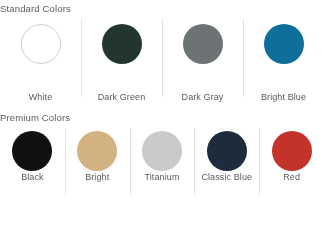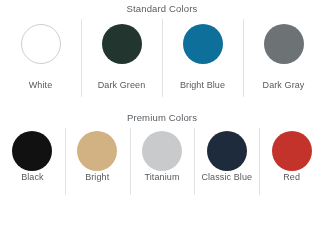--- a/index.html
+++ b/index.html
@@ -21,21 +21,20 @@
   }
   .section {
     position: absolute;
     left: 0;
     width: 324px;
   }
   .section-standard { top: 0; height: 97px; }
   .section-premium  { top: 109px; height: 95px; }
 
   .section-title {
-    text-align: center;
     font-size: 9.5px;
     color: #585c60;
     letter-spacing: 0.15px;
     line-height: 13px;
     padding-top: 2px;
     white-space: nowrap;
   }
 
   .swatch-row {
     position: relative;
@@ -71,21 +70,21 @@
     color: #555a5e;
     letter-spacing: 0.1px;
     line-height: 12px;
     white-space: nowrap;
     text-align: center;
   }
 
   
   .section-standard .swatch-row { height: 78px; padding-top: 4px; }
   .section-standard .swatch-dot { width: 40px; height: 40px; margin-top: 5px; }
-  .section-standard .swatch-label { margin-top: 15px; }
+  .section-standard .swatch-label { margin-top: 27px; }
 
   
   .section-premium .swatch-row { height: 75px; padding-top: 4px; }
   .section-premium .swatch-dot { width: 40px; height: 40px; margin-top: 3px; }
   .section-premium .swatch-label { margin-top: 0; }
 </style>
 </head>
 <body>
 
 <div class="board">
@@ -95,26 +94,26 @@
     <div class="swatch-row">
         <div class="swatch-cell">
           <div class="swatch-dot" style="background: rgb(255, 255, 255); border: 1px solid rgb(207, 207, 207);"></div>
           <div class="swatch-label">White</div>
         </div>
         <div class="swatch-cell divided">
           <div class="swatch-dot" style="background: rgb(34, 54, 47); border: 0px;"></div>
           <div class="swatch-label">Dark Green</div>
         </div>
         <div class="swatch-cell divided">
+          <div class="swatch-dot" style="background: rgb(109, 114, 117); border: 0px;"></div>
+          <div class="swatch-label">Dark Gray</div>
+        </div>
+        <div class="swatch-cell divided">
           <div class="swatch-dot" style="background: rgb(14, 111, 155); border: 0px;"></div>
           <div class="swatch-label">Bright Blue</div>
-        </div>
-        <div class="swatch-cell divided">
-          <div class="swatch-dot" style="background: rgb(109, 114, 117); border: 0px;"></div>
-          <div class="swatch-label">Dark Gray</div>
         </div>
       </div>
   </div>
 
   <div class="section section-premium">
     <div class="section-title">Premium Colors</div>
     <div class="swatch-row">
         <div class="swatch-cell">
           <div class="swatch-dot" style="background: rgb(17, 17, 17); border: 0px;"></div>
           <div class="swatch-label">Black</div>

